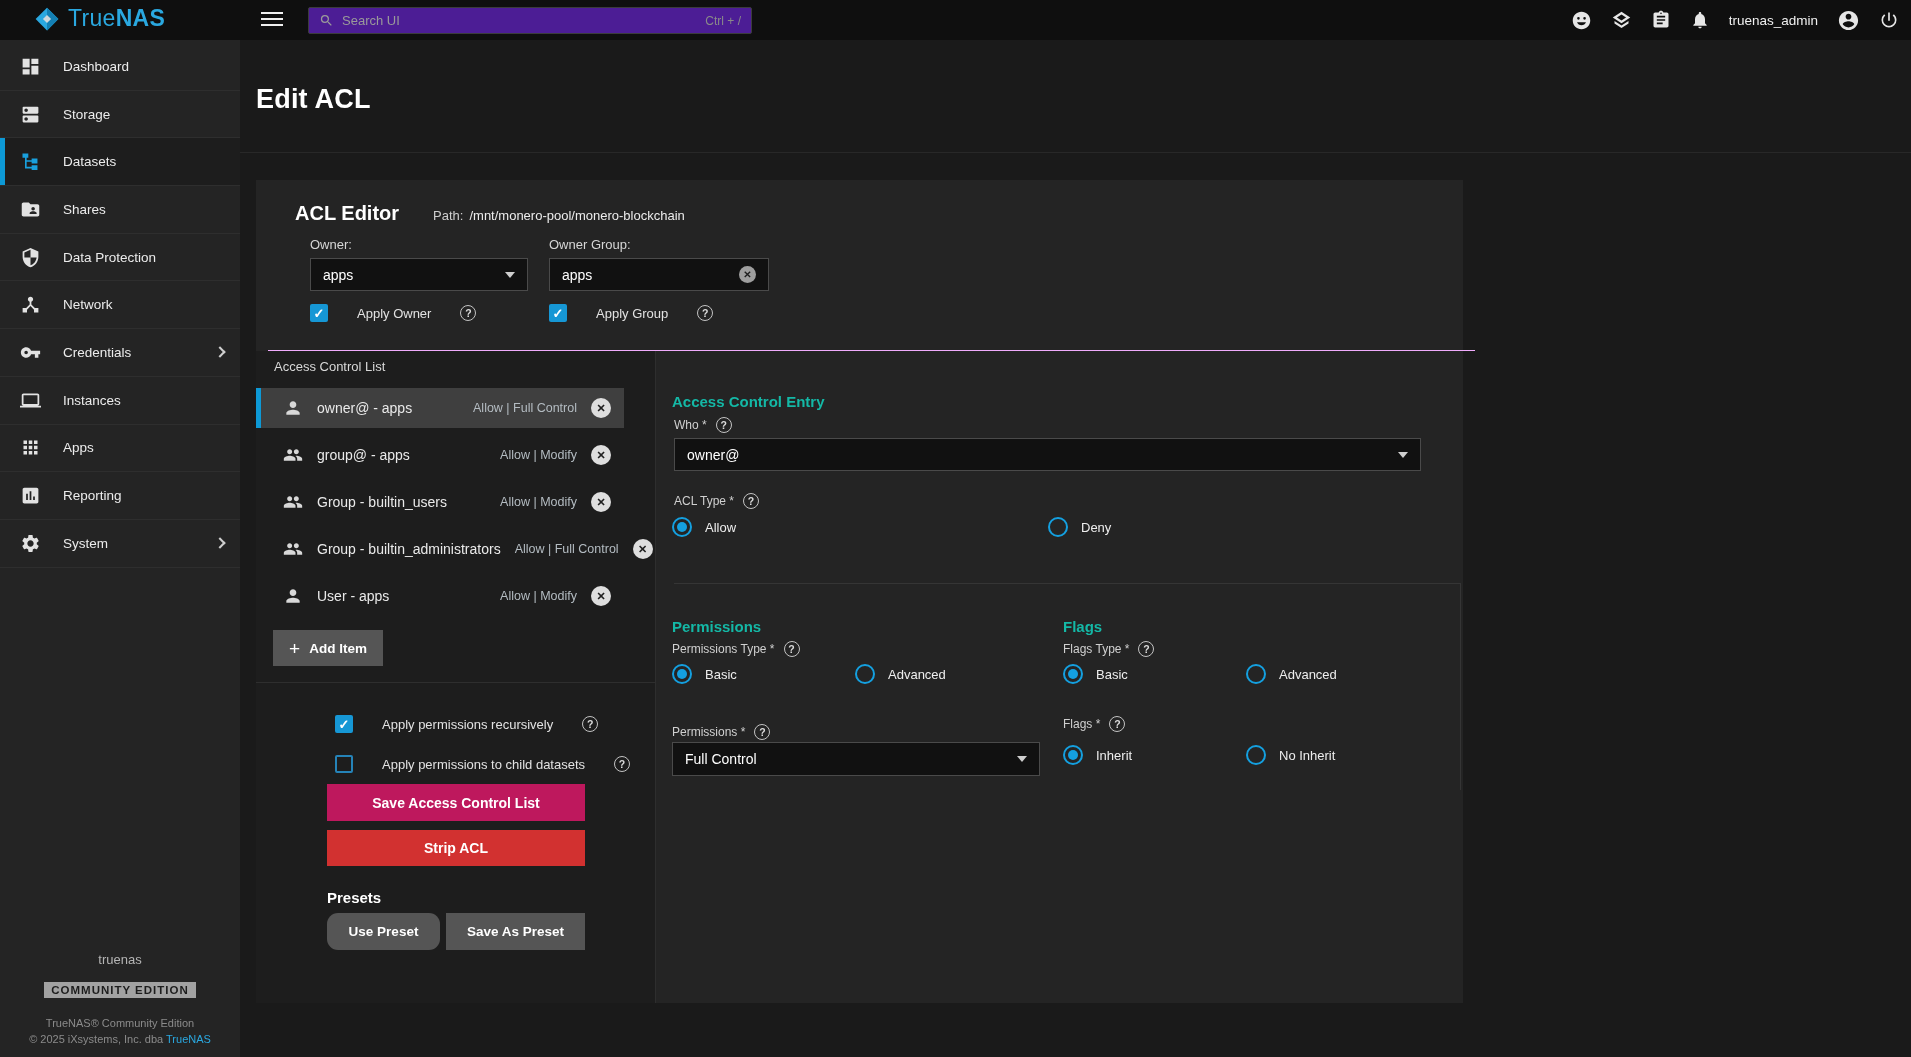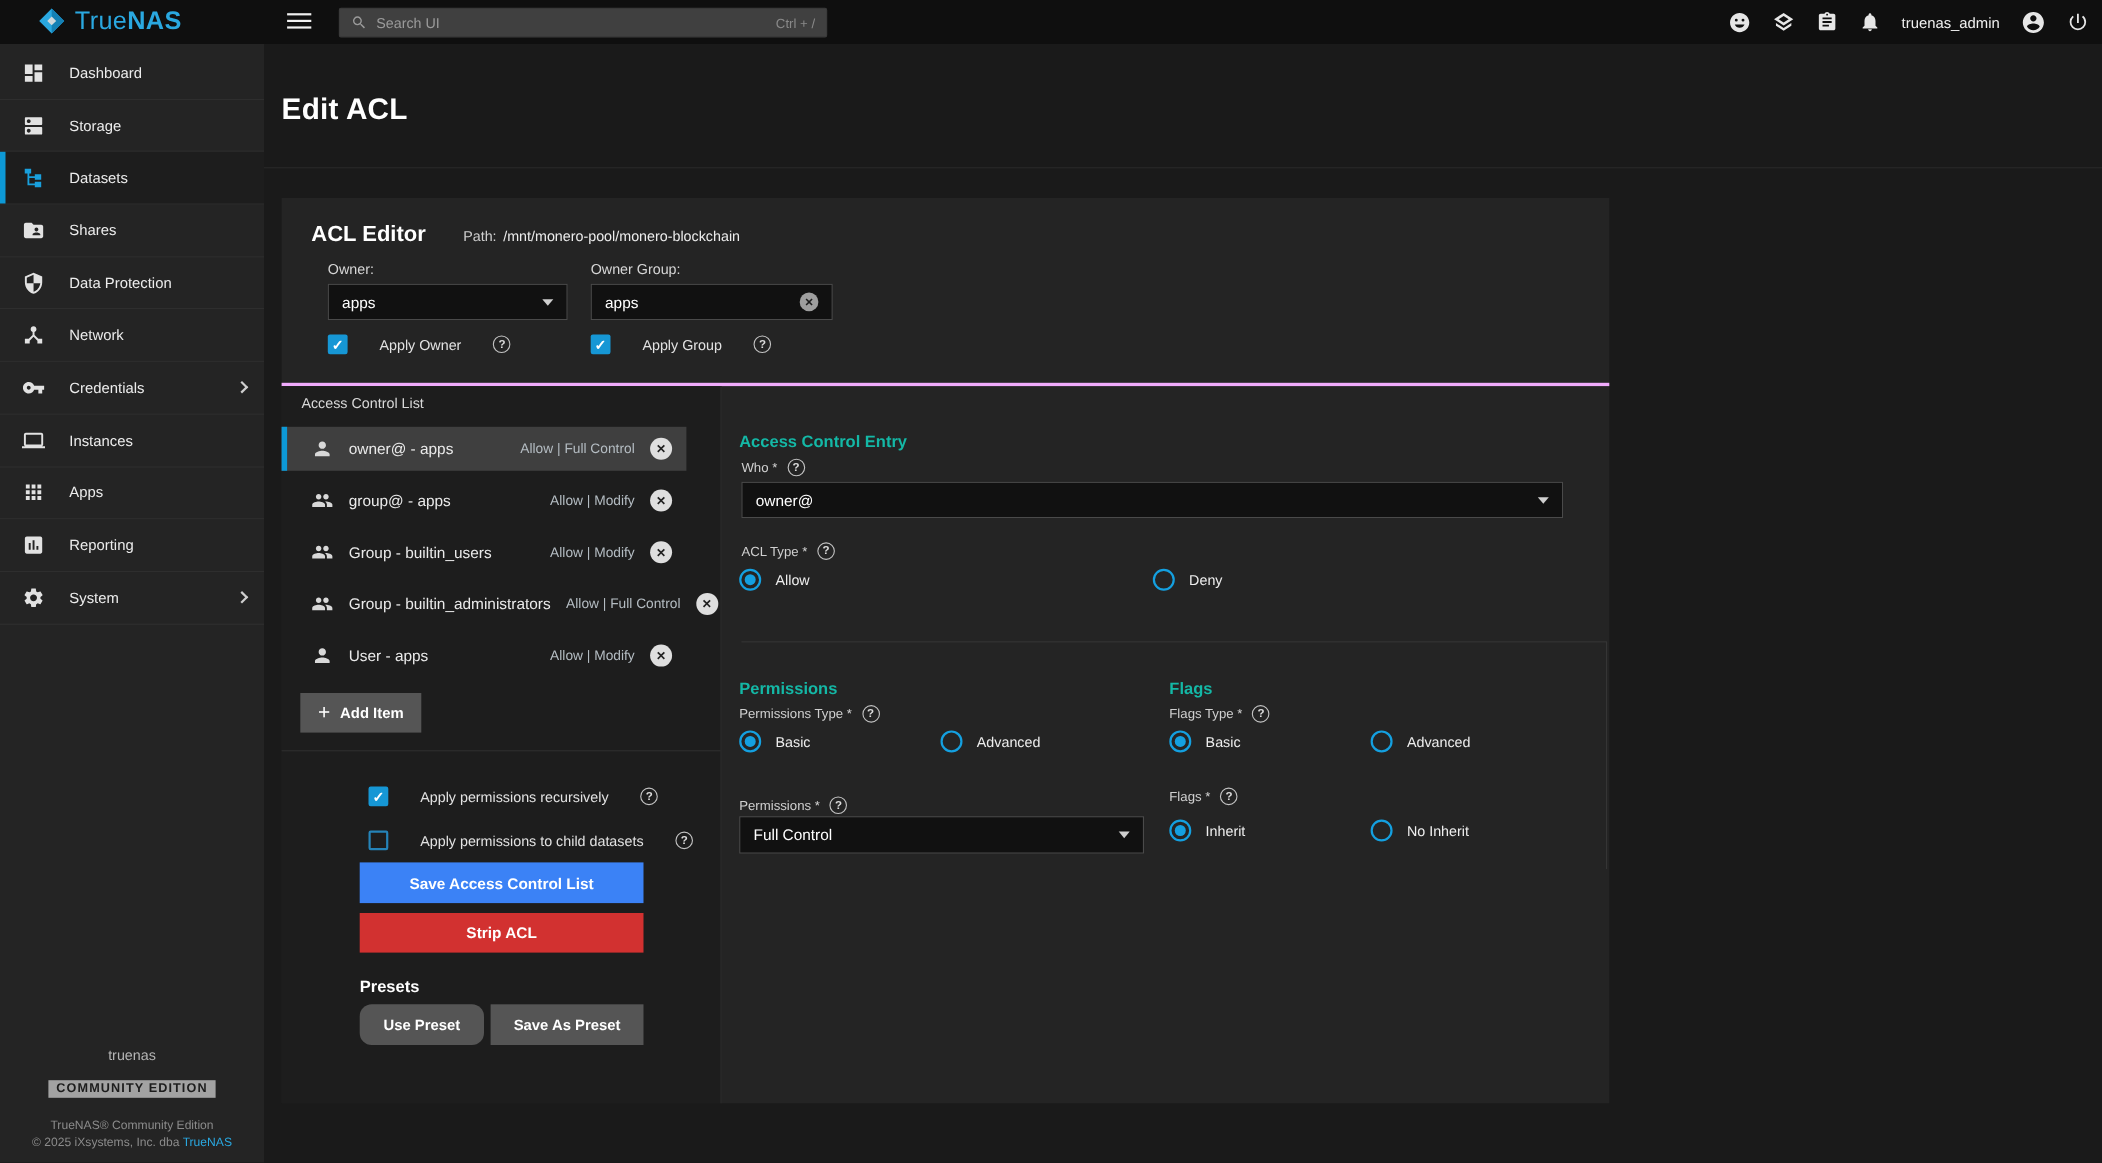--- a/index.html
+++ b/index.html
@@ -6,21 +6,21 @@
   html,body { width:1911px; height:1057px; overflow:hidden; }
   body { font-family:"Liberation Sans", sans-serif; background:#191919; color:#e6e6e6; position:relative; }
 
   
   .topbar { position:absolute; left:0; top:0; width:1911px; height:40px; background:#0f0f0f; z-index:5; }
   .brand { position:absolute; left:34px; top:5px; display:flex; align-items:center; gap:8px; }
   .brand-text { font-size:23px; color:#2aa8e0; letter-spacing:.3px; }
   .brand-text b { font-weight:700; }
   .hamburger { position:absolute; left:261px; top:11px; width:22px; height:16px; background:none; border:none; cursor:pointer; }
   .hamburger span { display:block; height:2.4px; background:#f0f0f0; margin-bottom:3.6px; }
-  .search { position:absolute; left:308px; top:7px; width:444px; height:27px; background:#404040; border:1px solid #3c3c3c; border-radius:2px; display:flex; align-items:center; padding:0 10px; gap:8px; }
+  .search { position:absolute; left:308px; top:7px; width:444px; height:27px; background:#4c1d95; border:1px solid #3c3c3c; border-radius:2px; display:flex; align-items:center; padding:0 10px; gap:8px; }
   .search input { flex:1; background:transparent; border:none; outline:none; color:#cfcfcf; font-size:13px; font-family:inherit; }
   .search input::placeholder { color:#9a9a9a; }
   .search .shortcut { color:#8a8a8a; font-size:12px; }
   .top-right { position:absolute; right:12px; top:0; height:40px; display:flex; align-items:center; gap:19px; }
   .top-right svg { display:block; }
   .top-right .icon-btn { background:none; border:none; cursor:pointer; padding:0; }
   .username { color:#f0f0f0; font-size:13.5px; }
 
   
   .sidebar { position:absolute; left:0; top:40px; width:240px; height:1017px; background:#242424; }
@@ -40,21 +40,21 @@
   .fineprint a { color:#2aa8e0; text-decoration:none; }
 
   
   .content { position:absolute; left:240px; top:40px; width:1671px; height:1017px; background:#1a1a1a; }
   .page-title { position:absolute; left:16px; top:44px; font-size:27px; font-weight:700; color:#ffffff; letter-spacing:.2px; }
   .title-rule { position:absolute; left:0; top:112px; width:100%; height:1px; background:#282828; }
 
   .card { position:absolute; left:16px; top:140px; width:1207px; height:823px; background:#242424; }
 
   
-  .editor-top { position:absolute; left:0; top:0; width:100%; height:171px; border-bottom:3px solid #f0abfc; }
+  .editor-top { position:absolute; left:12px; top:0; width:100%; height:171px; border-bottom:1px solid #f0abfc; }
   .editor-head { position:absolute; left:27px; top:22px; display:flex; align-items:baseline; gap:34px; }
   .editor-title { font-size:20px; font-weight:700; color:#ffffff; }
   .path-wrap { font-size:13px; color:#cfcfcf; }
   .path-wrap .path-value { color:#ececec; margin-left:6px; }
   .field-label { font-size:13px; color:#d6d6d6; }
   .owner-label { position:absolute; left:42px; top:57px; }
   .owner-group-label { position:absolute; left:281px; top:57px; }
   .select-box { background:#111111; border:1px solid #4a4a4a; display:flex; align-items:center; justify-content:space-between; padding:0 12px; font-size:14px; color:#ffffff; cursor:pointer; }
   .owner-select { position:absolute; left:42px; top:78px; width:218px; height:33px; }
   .owner-group-input { position:absolute; left:281px; top:78px; width:220px; height:33px; }
@@ -80,21 +80,21 @@
   .ace-row .who-icon svg { width:20px; height:20px; fill:#d8d8d8; }
   .ace-who { font-size:14px; color:#eaeaea; flex:1; white-space:nowrap; }
   .ace-perm { font-size:12.5px; color:#b4bcc2; white-space:nowrap; }
   .x-circle { width:20px; height:20px; border-radius:50%; background:#dedede; color:#202020; font-size:11px; font-weight:700; display:flex; align-items:center; justify-content:center; flex:0 0 20px; cursor:pointer; }
   .add-item { position:absolute; left:17px; top:279px; width:110px; height:36px; background:#555555; border:none; color:#fff; font-family:inherit; font-size:13.5px; font-weight:700; display:flex; align-items:center; justify-content:center; gap:9px; cursor:pointer; }
   .add-item .plus { font-size:19px; font-weight:400; line-height:1; }
   .panel-rule { position:absolute; left:0; top:331px; width:100%; height:1px; background:#2e2e2e; }
   .rec-cb { left:79px; top:364px; }
   .child-cb { left:79px; top:404px; }
   .btn { border:none; color:#ffffff; font-family:inherit; font-weight:700; cursor:pointer; display:flex; align-items:center; justify-content:center; }
-  .save-acl { position:absolute; left:71px; top:433px; width:258px; height:37px; background:#3b82f6; font-size:14px;text-align:center; }
+  .save-acl { position:absolute; left:71px; top:433px; width:258px; height:37px; background:#be185d; font-size:14px;text-align:center; }
   .strip-acl { position:absolute; left:71px; top:479px; width:258px; height:36px; background:#d23130; font-size:14px; }
   .presets-heading { position:absolute; left:71px; top:538px; font-size:15px; font-weight:700; color:#ffffff; }
   .use-preset { position:absolute; left:71px; top:562px; width:113px; height:37px; background:#555555; font-size:13.5px;border-radius:11px; }
   .save-as-preset { position:absolute; left:190px; top:562px; width:139px; height:37px; background:#555555; font-size:13.5px; }
 
   
   .right-panel { position:absolute; left:400px; top:171px; width:807px; height:652px; }
   .section-heading { font-size:15px; font-weight:700; color:#14b8a6;margin-top:25px; }
   .ace-heading { position:absolute; left:16px; top:17px; }
   .small-label { display:flex; align-items:center; gap:9px; font-size:12px; color:#d0d0d0; }

